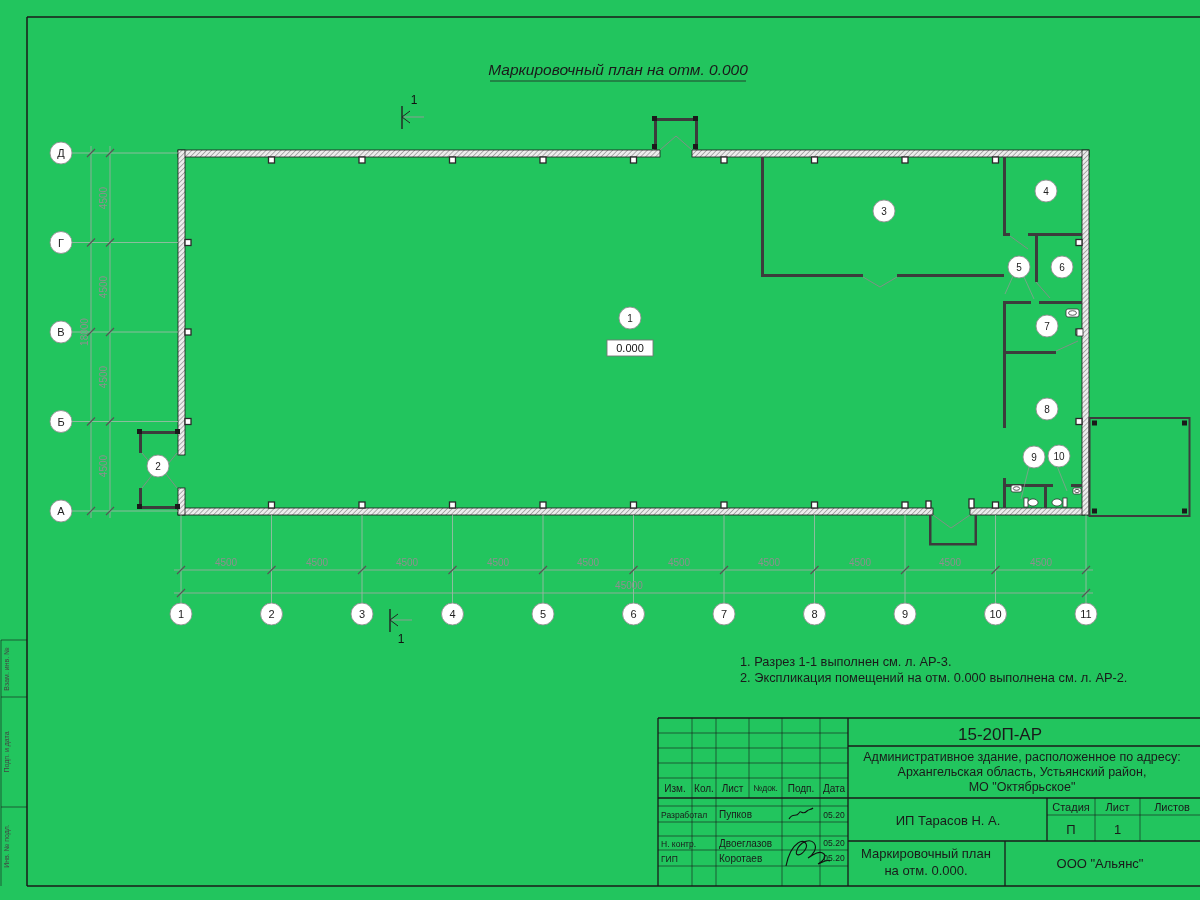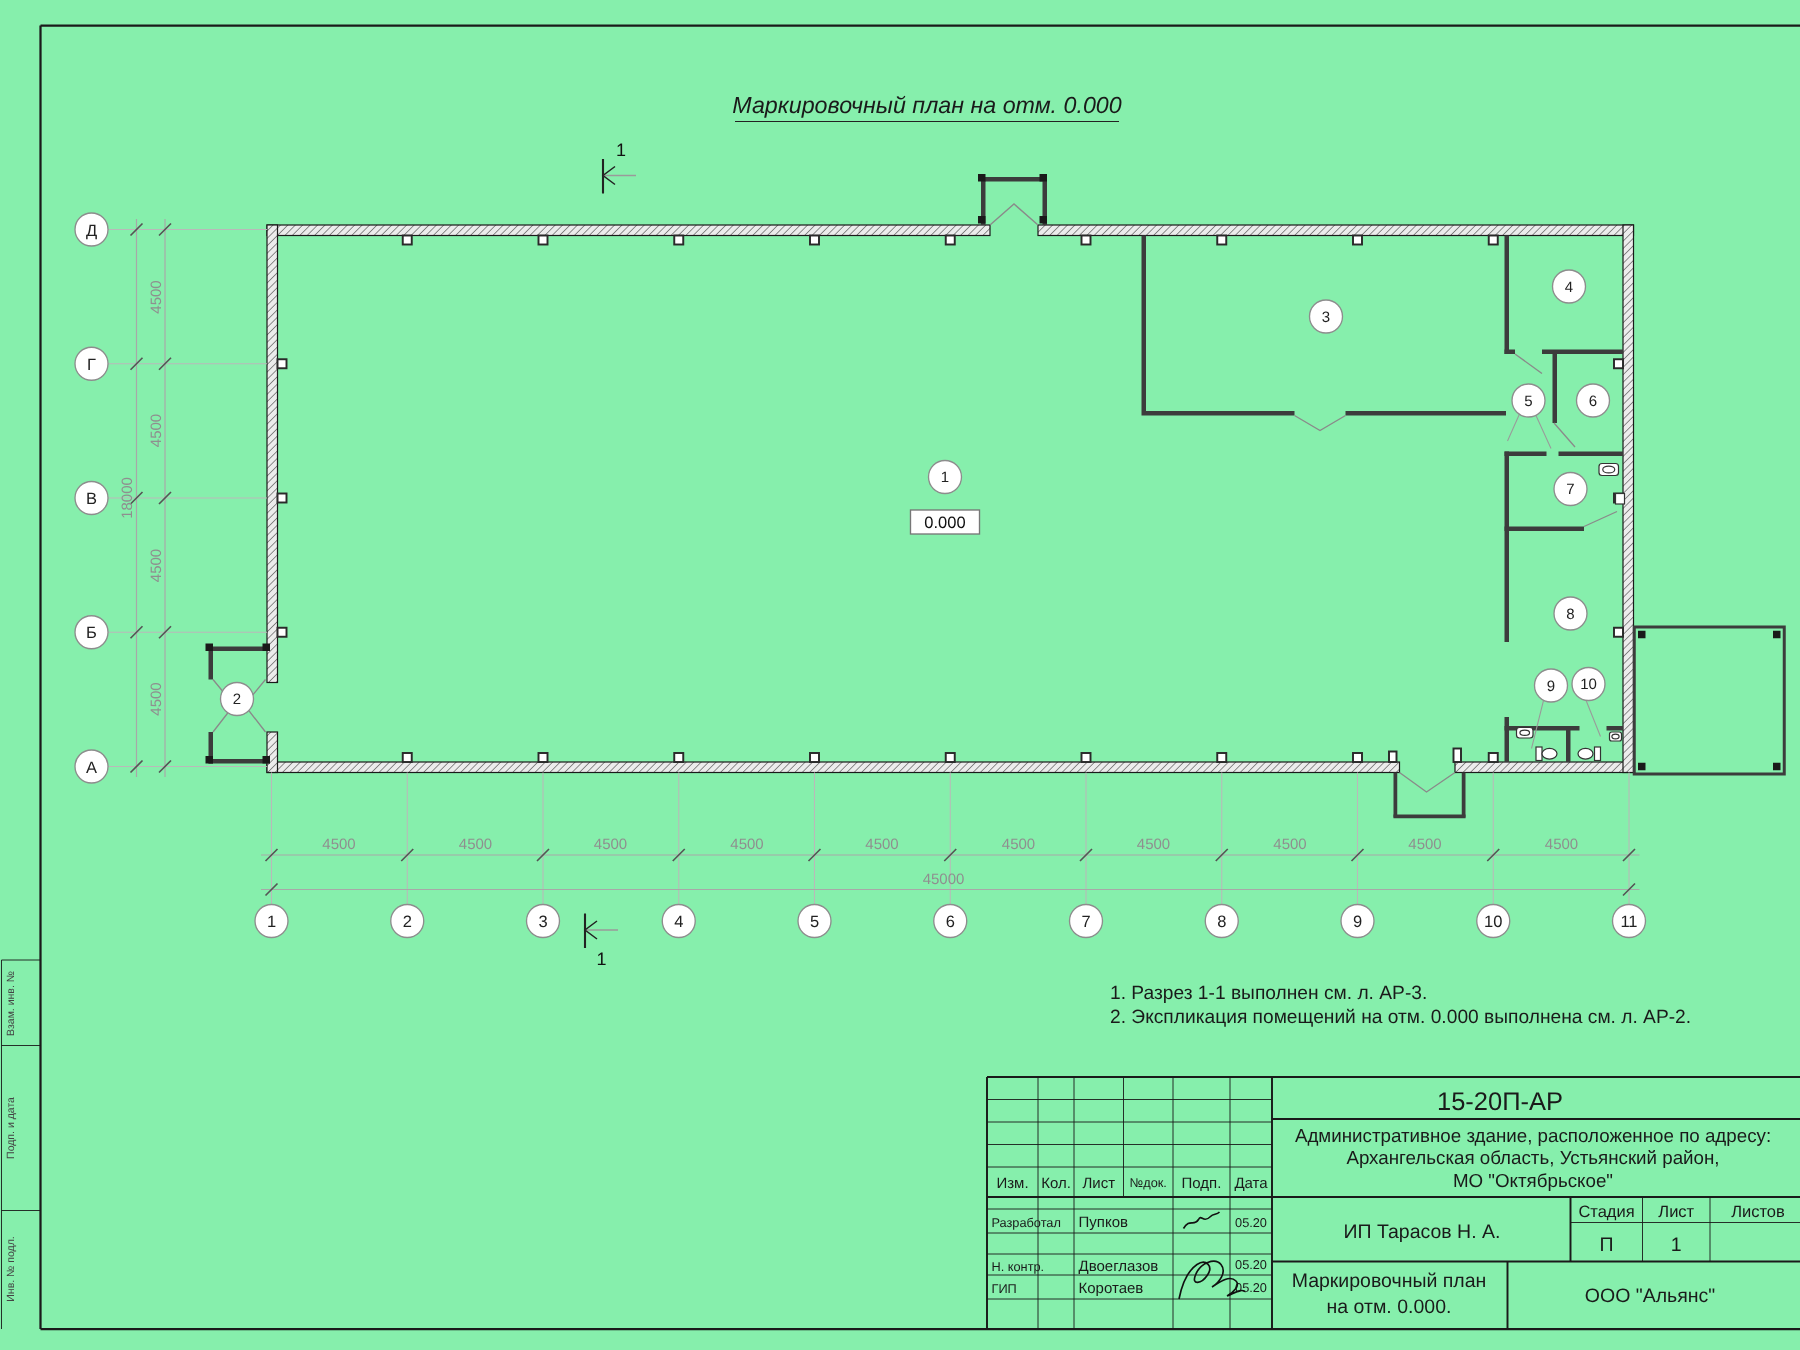--- a/index.html
+++ b/index.html
@@ -1,16 +1,16 @@
 <!DOCTYPE html>
 <html><head>
 <meta charset="utf-8">
 <style>
   html,body{margin:0;padding:0;background:#fff;}
-  .sheet{width:1200px;height:900px;position:relative;background:#86efac;overflow:hidden;}
+  .sheet{width:1200px;height:900px;position:relative;background:#22c55e;overflow:hidden;}
   svg{display:block;}
   text{font-family:"Liberation Sans","DejaVu Sans",sans-serif;fill:#1a1a1a;}
   .t-title{font-size:15.5px;font-style:italic;}
   .t-note{font-size:12.8px;}
   .t-dim{font-size:10px;fill:#8f8f8f;}
   .t-axis{font-size:11px;fill:#222;}
   .t-room{font-size:10px;fill:#222;}
   .t-sec{font-size:12px;fill:#111;}
   .t-elev{font-size:11px;fill:#111;}
   .t-tb-big{font-size:17px;}

